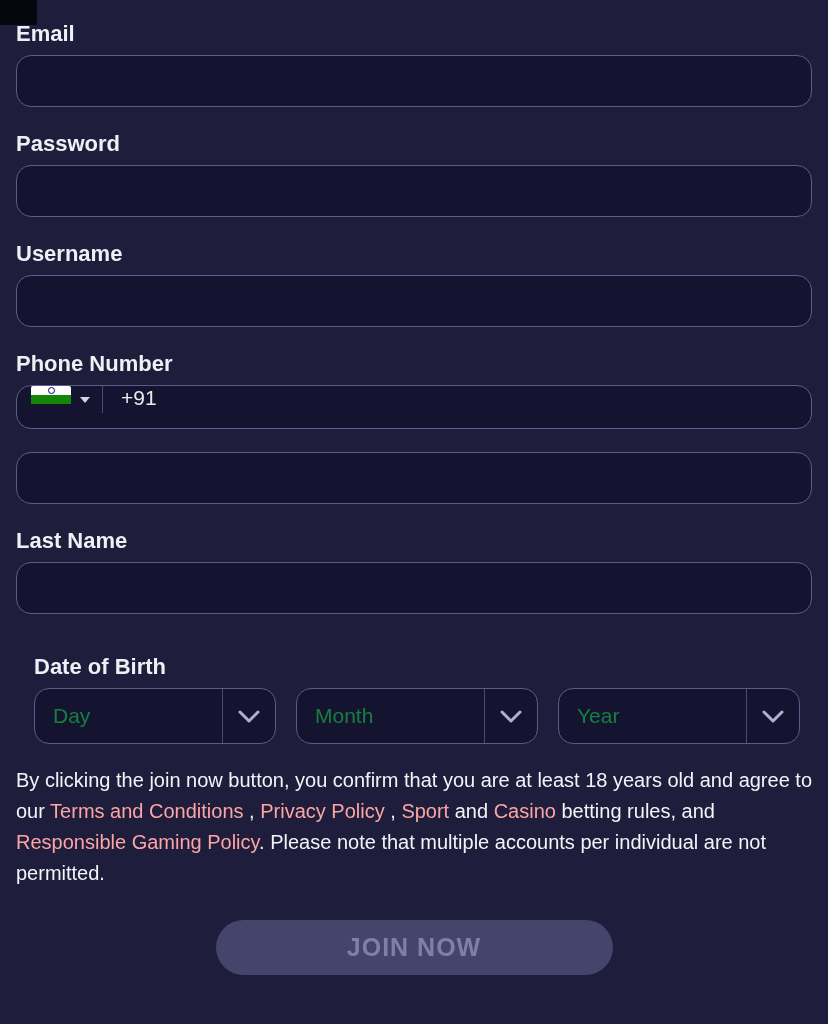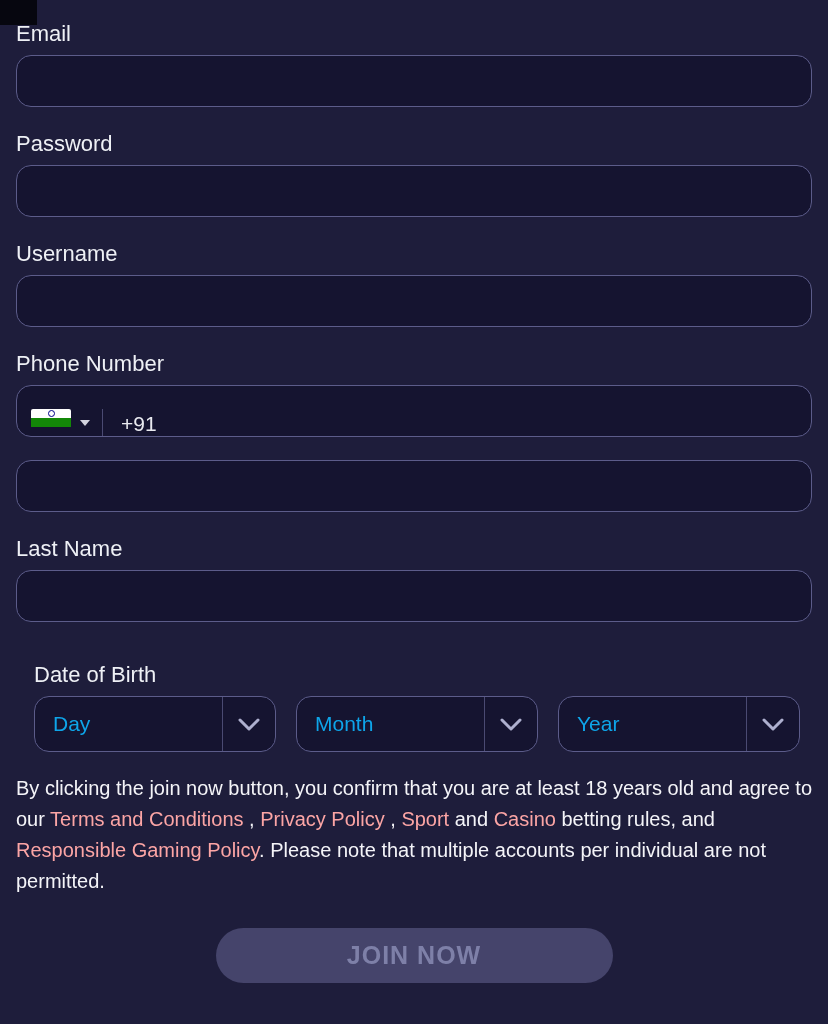--- a/index.html
+++ b/index.html
@@ -13,37 +13,37 @@
   .corner-artifact {
     position:absolute; top:0; left:0; width:37px; height:25px;
     background:#06060f;
   }
   .form-wrap { padding:0 16px; }
   .form-group { margin-top:23px; }
   .form-group.first { margin-top:20px; }
   .field-label {
     display:block;
     font-size:22px; line-height:28px;
-    color:#eef0f5; font-weight:400;
+    color:#eef0f5; font-weight:700;
     margin-bottom:7px;
   }
   .text-input {
     width:100%; height:52px;
     background:#151430;
     border:1px solid #5c5c8a;
     border-radius:15px;
     color:#e9eaf0; font-size:21px;
     padding:0 18px;
     font-family:"Liberation Sans", sans-serif;
     outline:none;
   }
   
   .phone-field {
-    display:flex; align-items:flex-end;
-    height:52px;
+    display:flex; align-items:flex-start;
+    height:44px;
     background:#151430;
     border:1px solid #5c5c8a;
     border-radius:15px;
     overflow:hidden;
   }
   .country-picker {
     display:flex; align-items:center;
     padding:0 12px 0 14px;
     border-right:1px solid #4a4a72;
     cursor:pointer;
@@ -80,21 +80,21 @@
   .dob-row { display:flex; gap:20px; margin-top:6px; }
   .dob-select {
     flex:1; height:56px; position:relative;
     background:#151430;
     border:1px solid #5c5c8a;
     border-radius:15px;
     display:flex; align-items:center;
     cursor:pointer;
   }
   .dob-select-label {
-    font-size:21px; color:#0ea5e9; padding-left:18px;
+    font-size:21px; color:#15803d; padding-left:18px;
   }
   .dob-chevron-box {
     position:absolute; right:0; top:0; bottom:0; width:53px;
     border-left:1px solid #4a4a72;
     display:flex; align-items:center; justify-content:center;
   }
   
   .disclaimer {
     margin-top:21px;
     font-size:20px; line-height:31px;

